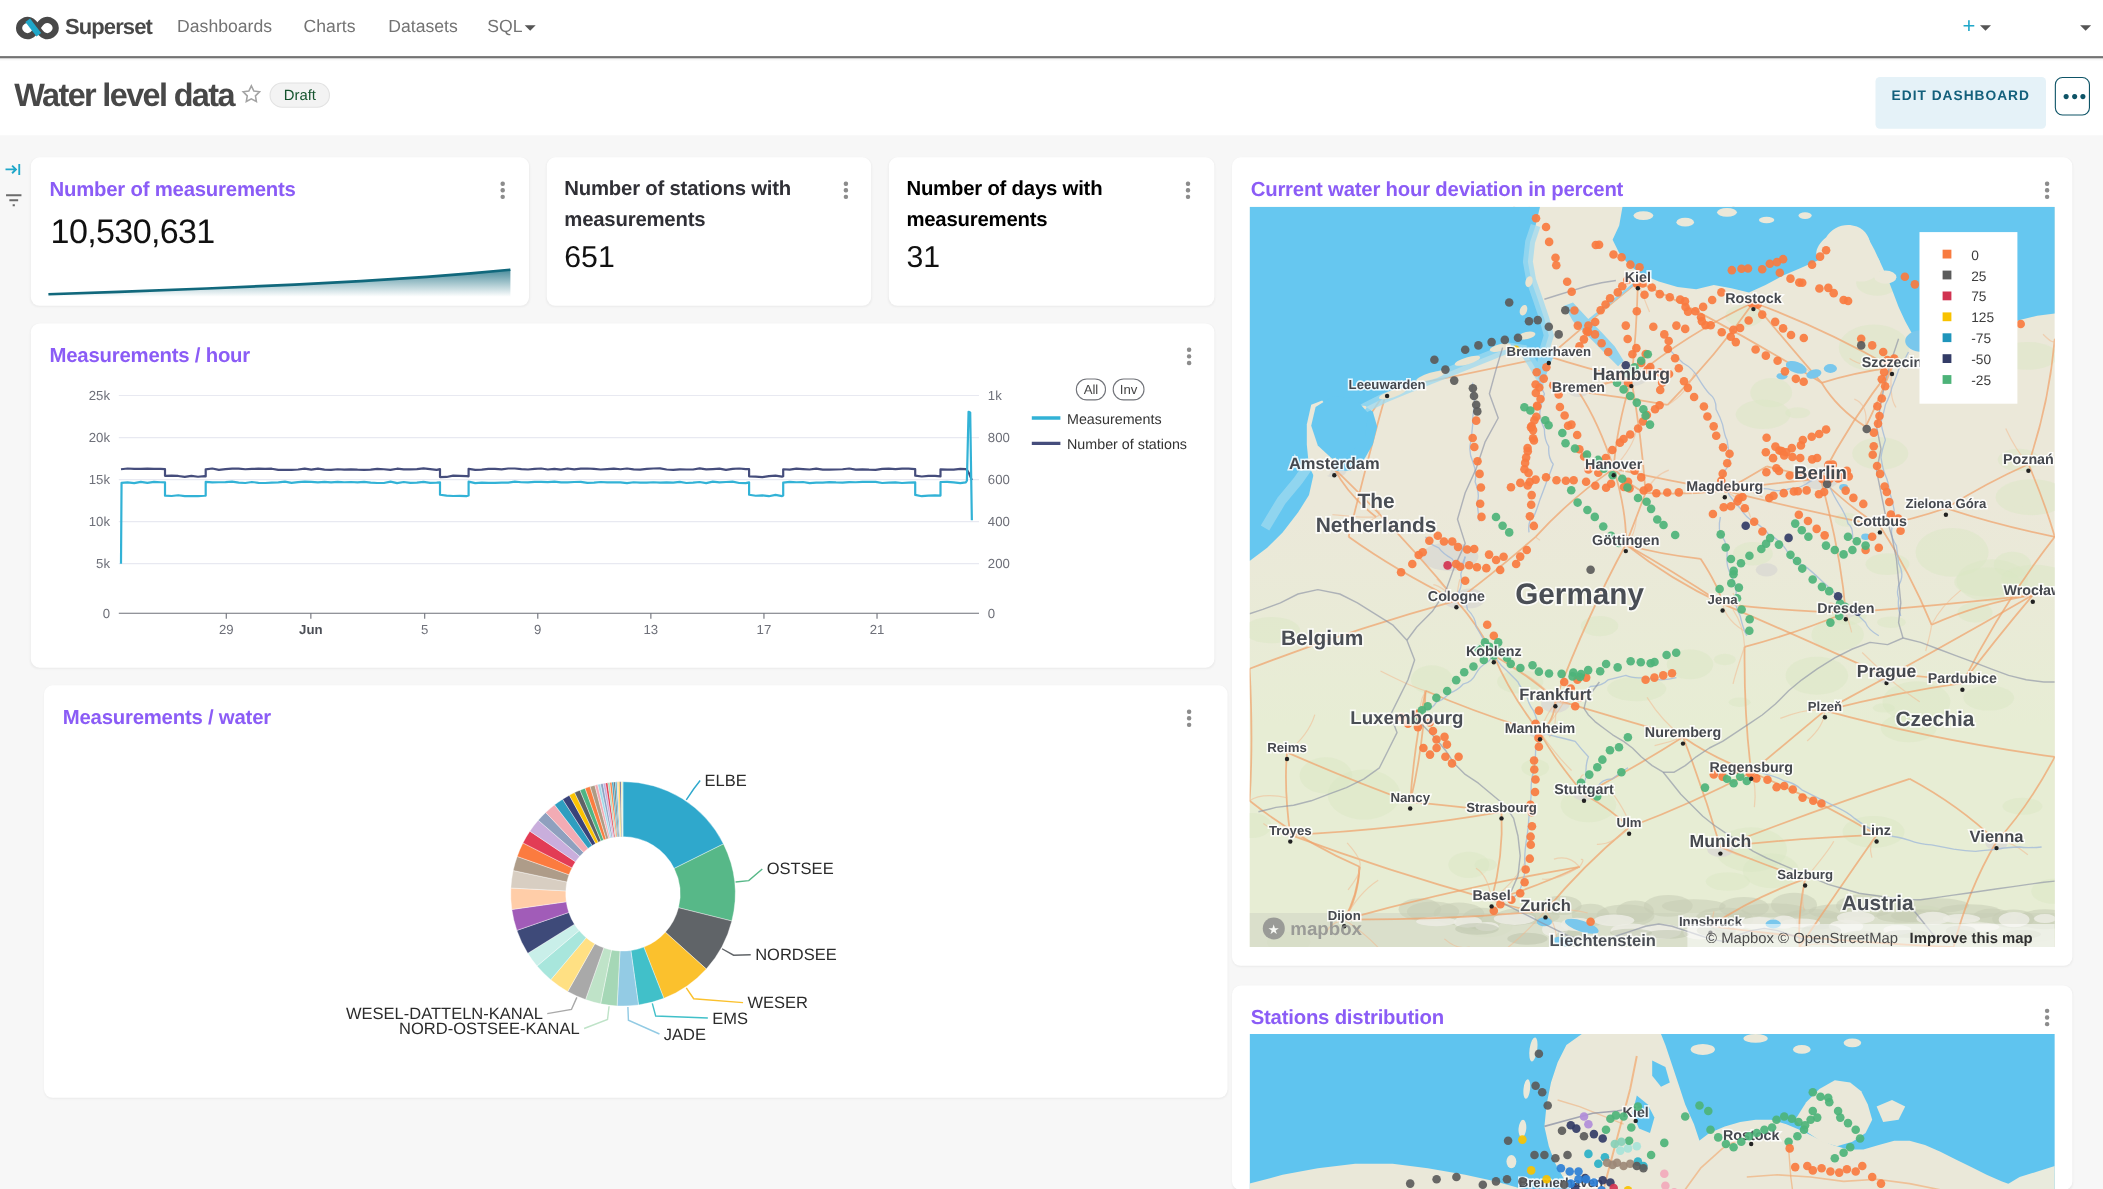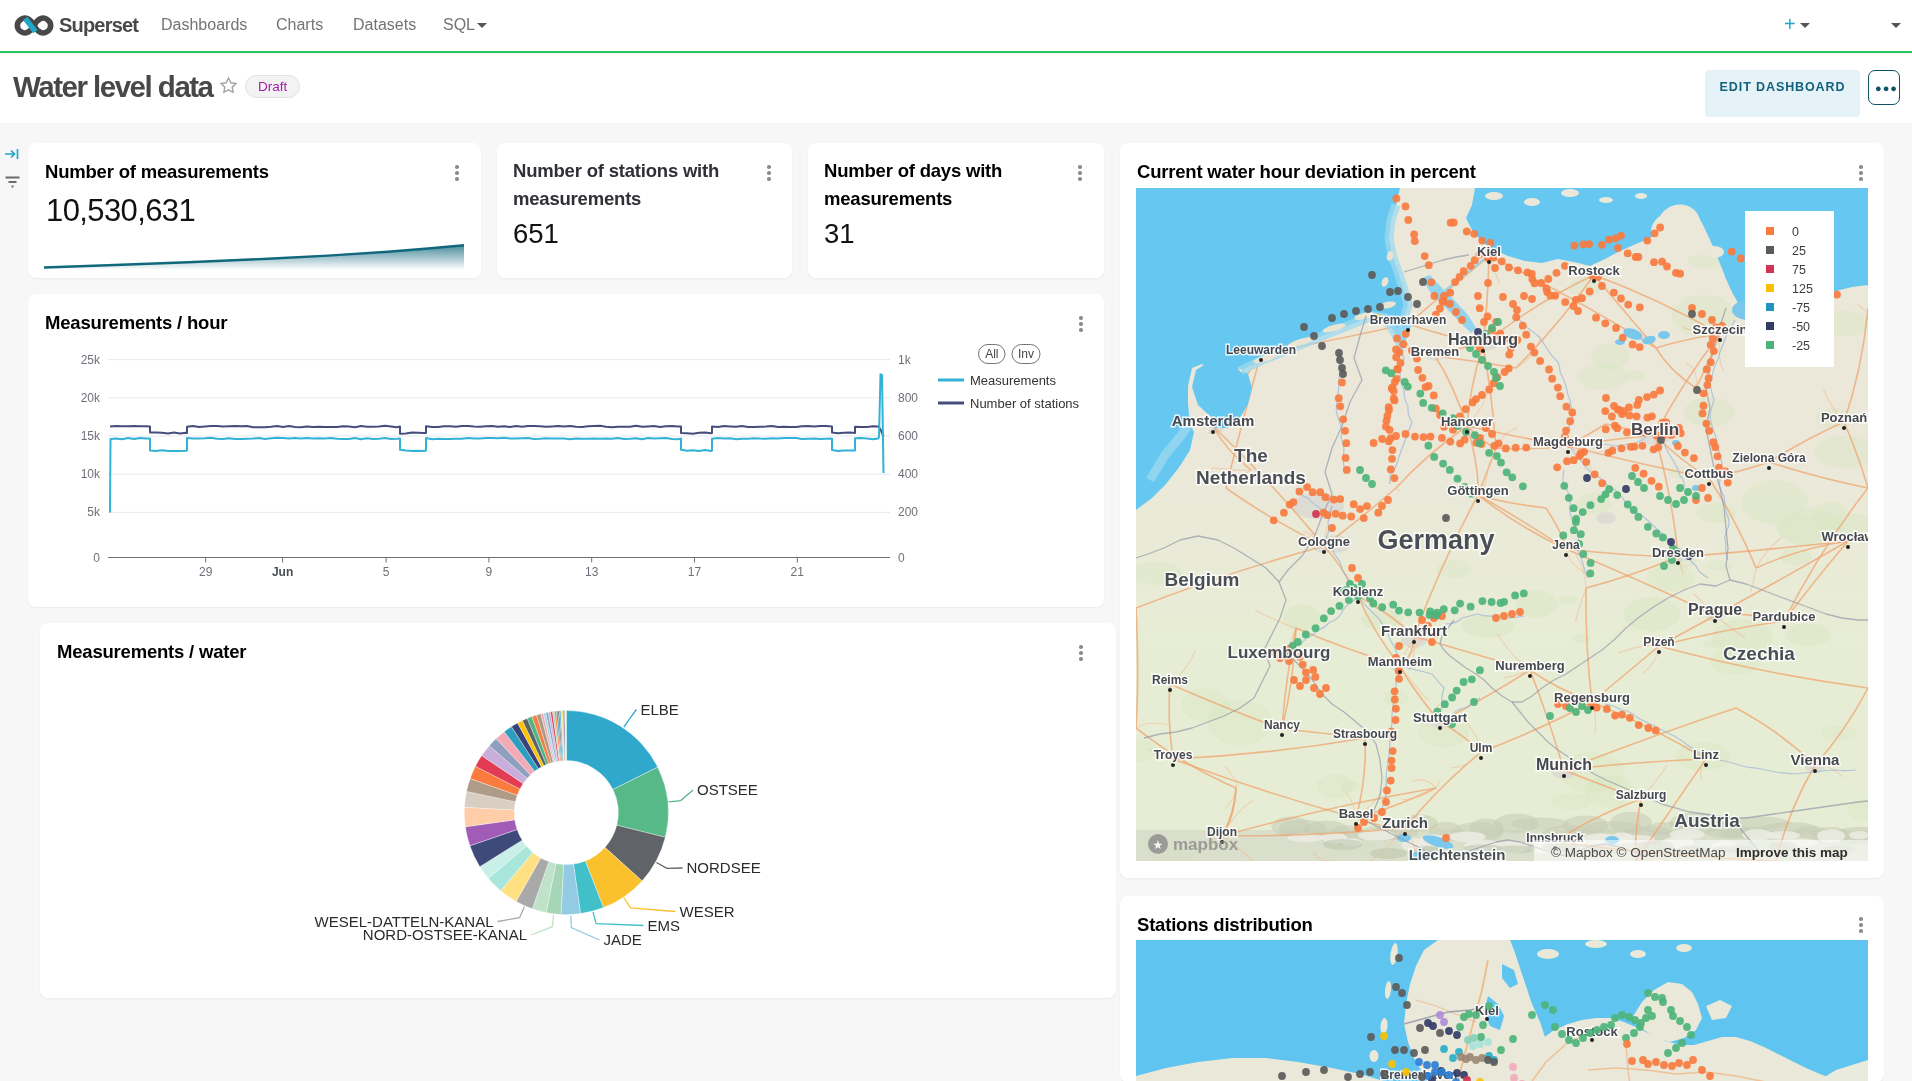--- a/index.html
+++ b/index.html
@@ -1,21 +1,21 @@
 <!DOCTYPE html>
 <html><head><meta charset="utf-8"><title>Water level data</title><style>
 *{margin:0;padding:0;box-sizing:border-box}
 html,body{width:1912px;height:1081px;overflow:hidden;background:#F7F7F7;
   font-family:"Liberation Sans",sans-serif;-webkit-font-smoothing:antialiased}
 .abs{position:absolute}
-#nav{position:absolute;left:0;top:0;width:1912px;height:53px;background:#fff;border-bottom:2px solid #22c55e}
+#nav{position:absolute;left:0;top:0;width:1912px;height:53px;background:#fff;border-bottom:2px solid #737373}
 .nava{position:absolute;top:16px;font-size:16px;color:#737373}
 #hdr{position:absolute;left:0;top:55px;width:1912px;height:68px;background:#fff}
 .card{position:absolute;background:#fff;border-radius:8px;box-shadow:0 1px 2px rgba(0,0,0,0.05)}
-.ct{position:absolute;left:17px;top:18px;font-size:18.5px;font-weight:bold;color:#000000;letter-spacing:-0.2px}
+.ct{position:absolute;left:17px;top:18px;font-size:18.5px;font-weight:bold;color:#8b5cf6;letter-spacing:-0.2px}
 .kebab{position:absolute;width:4px}
 .kebab i{display:block;width:3.6px;height:3.6px;border-radius:50%;background:#8c8c8c;margin-bottom:2.6px}
 .ax{font-size:12px;fill:#6E7079;font-family:"Liberation Sans",sans-serif}
 .axb{font-size:12px;font-weight:bold;fill:#4c4f56;font-family:"Liberation Sans",sans-serif}
 .lg{font-size:12px;fill:#454545;font-family:"Liberation Sans",sans-serif}
 .lgt{font-size:13px;fill:#333;font-family:"Liberation Sans",sans-serif}
 .dl{font-size:15px;fill:#2b2b2b;font-family:"Liberation Sans",sans-serif}
 .cl{font-size:12.5px;fill:#45484e;font-family:"Liberation Sans",sans-serif;paint-order:stroke;stroke:#ffffff;stroke-width:2.8px;stroke-opacity:0.85;font-weight:bold}
 .cc{font-size:19px;fill:#4a4e55;font-family:"Liberation Sans",sans-serif;paint-order:stroke;stroke:#ffffff;stroke-width:3px;stroke-opacity:0.8;font-weight:bold}
 </style></head><body>
@@ -33,21 +33,21 @@
 <div class="nava" style="left:1784px;top:13px;font-size:20px;color:#20a7c9">+</div>
 <div class="abs" style="left:1800px;top:22.5px;width:0;height:0;border-left:5px solid transparent;border-right:5px solid transparent;border-top:5.5px solid #555"></div>
 <div class="nava" style="left:1929px">Settings</div>
 <div class="abs" style="left:1891px;top:22.5px;width:0;height:0;border-left:5px solid transparent;border-right:5px solid transparent;border-top:5.5px solid #555"></div>
 </div>
 <div id="hdr">
 <div class="abs" style="left:13px;top:31.5px;font-size:29.5px;letter-spacing:-1.5px;font-weight:bold;color:#484848;line-height:0">Water level data</div>
 <svg class="abs" style="left:219px;top:21px" width="19" height="19" viewBox="0 0 24 24">
       <path d="M12 2.6l2.9 5.9 6.5 0.95-4.7 4.6 1.1 6.5-5.8-3.05-5.8 3.05 1.1-6.5-4.7-4.6 6.5-0.95z" fill="none" stroke="#a3a3a3" stroke-width="1.8"></path>
     </svg>
-<div class="abs" style="left:245px;top:20px;height:23px;padding:0 12px;background:#f3f3f3;border:1px solid #e2e2e2;border-radius:12px;font-size:13.5px;color:#a21caf;line-height:22px">Draft</div>
+<div class="abs" style="left:245px;top:20px;height:23px;padding:0 12px;background:#f3f3f3;border:1px solid #e2e2e2;border-radius:12px;font-size:13.5px;color:#14532d;line-height:22px">Draft</div>
 <div class="abs" style="left:1705px;top:15px;width:155px;height:47px;background:#e5f2f8;border-radius:4px;text-align:center;line-height:35px;font-size:12.5px;font-weight:bold;letter-spacing:0.9px;color:#13607c">EDIT DASHBOARD</div>
 <div class="abs" style="left:1868px;top:15px;width:32px;height:35px;border:1.5px solid #0e5467;border-radius:7px">
 <div style="position:absolute;left:6px;top:15px;width:18px;text-align:center;letter-spacing:1px;color:#0e5467;font-weight:bold;font-size:11px;line-height:4px">●●●</div>
     </div>
 </div>
 <svg class="abs" style="left:4px;top:146px" width="16" height="16" viewBox="0 0 16 16">
     <path d="M1 8 h9 M7 4.5 L10.5 8 L7 11.5 M13.5 3 v10" stroke="#20a7c9" stroke-width="1.7" fill="none"></path>
   </svg>
 <svg class="abs" style="left:4px;top:174px" width="17" height="16" viewBox="0 0 17 16">
     <path d="M1.5 3.5 h14 M4.5 8 h8 M7.5 12.5 h2" stroke="#6b6b6b" stroke-width="1.8" fill="none"></path>

